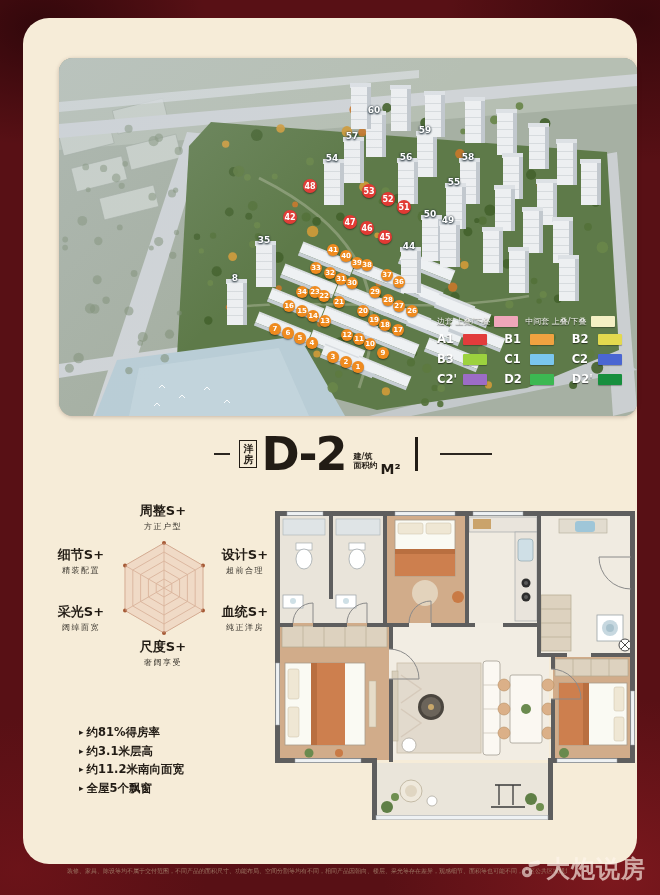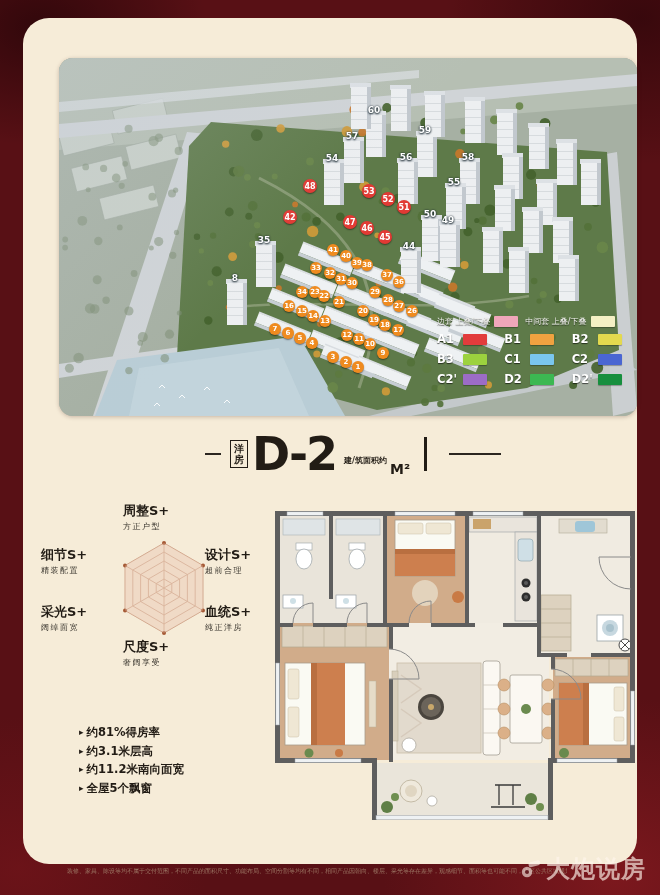--- a/index.html
+++ b/index.html
@@ -39,31 +39,31 @@
 
   
   .title-row{position:absolute;left:0;top:406px;width:660px;height:60px;display:flex;
              align-items:center;justify-content:center;}
   .tdash{height:2px;background:#2b2620;}
   .tdash-l{width:16px;margin-right:9px;}
   .tdash-r{width:52px;margin-left:10px;}
   .tag-box{display:flex;flex-direction:column;border:1.5px solid #221c15;font-size:10px;
            line-height:11px;padding:2px 3px;font-weight:700;text-align:center;}
   .model{font-size:46px;font-weight:700;letter-spacing:-2px;margin:0 8px 0 4px;line-height:46px;}
-  .area-prefix{display:flex;font-size:8px;font-weight:700;line-height:9.5px;
+  .area-prefix{display:flex;flex-direction:column;font-size:8px;font-weight:700;line-height:9.5px;
            text-align:left;margin-right:2px;margin-top:14px;}
   .area-val{font-size:52px;font-weight:700;line-height:46px;letter-spacing:-2px;}
   .area-unit{font-size:14px;font-weight:700;align-self:flex-end;margin:0 0 7px 1px;}
   .tdivider{width:3px;height:34px;background:#221c15;margin:0 12px 0 14px;}
   .layout-text{font-size:27px;font-weight:800;letter-spacing:2px;}
 
   
   .radar{position:absolute;left:38px;top:484px;width:205px;height:175px;}
   .radar-svg{position:absolute;left:28px;top:37px;width:150px;height:98px;overflow:visible;}
-  .rlabel{position:absolute;text-align:left;width:80px;}
+  .rlabel{position:absolute;text-align:center;width:80px;}
   .rlabel .main{font-size:13px;font-weight:700;}
   .rlabel .sub{font-size:8px;letter-spacing:1.5px;margin-top:1px;color:#35312a;}
   .rl-top{left:62px;top:0;}
   .rl-ul{left:-20px;top:44px;}
   .rl-ur{left:144px;top:44px;}
   .rl-ll{left:-20px;top:101px;}
   .rl-lr{left:144px;top:101px;}
   .rl-bottom{left:62px;top:136px;}
 
   

